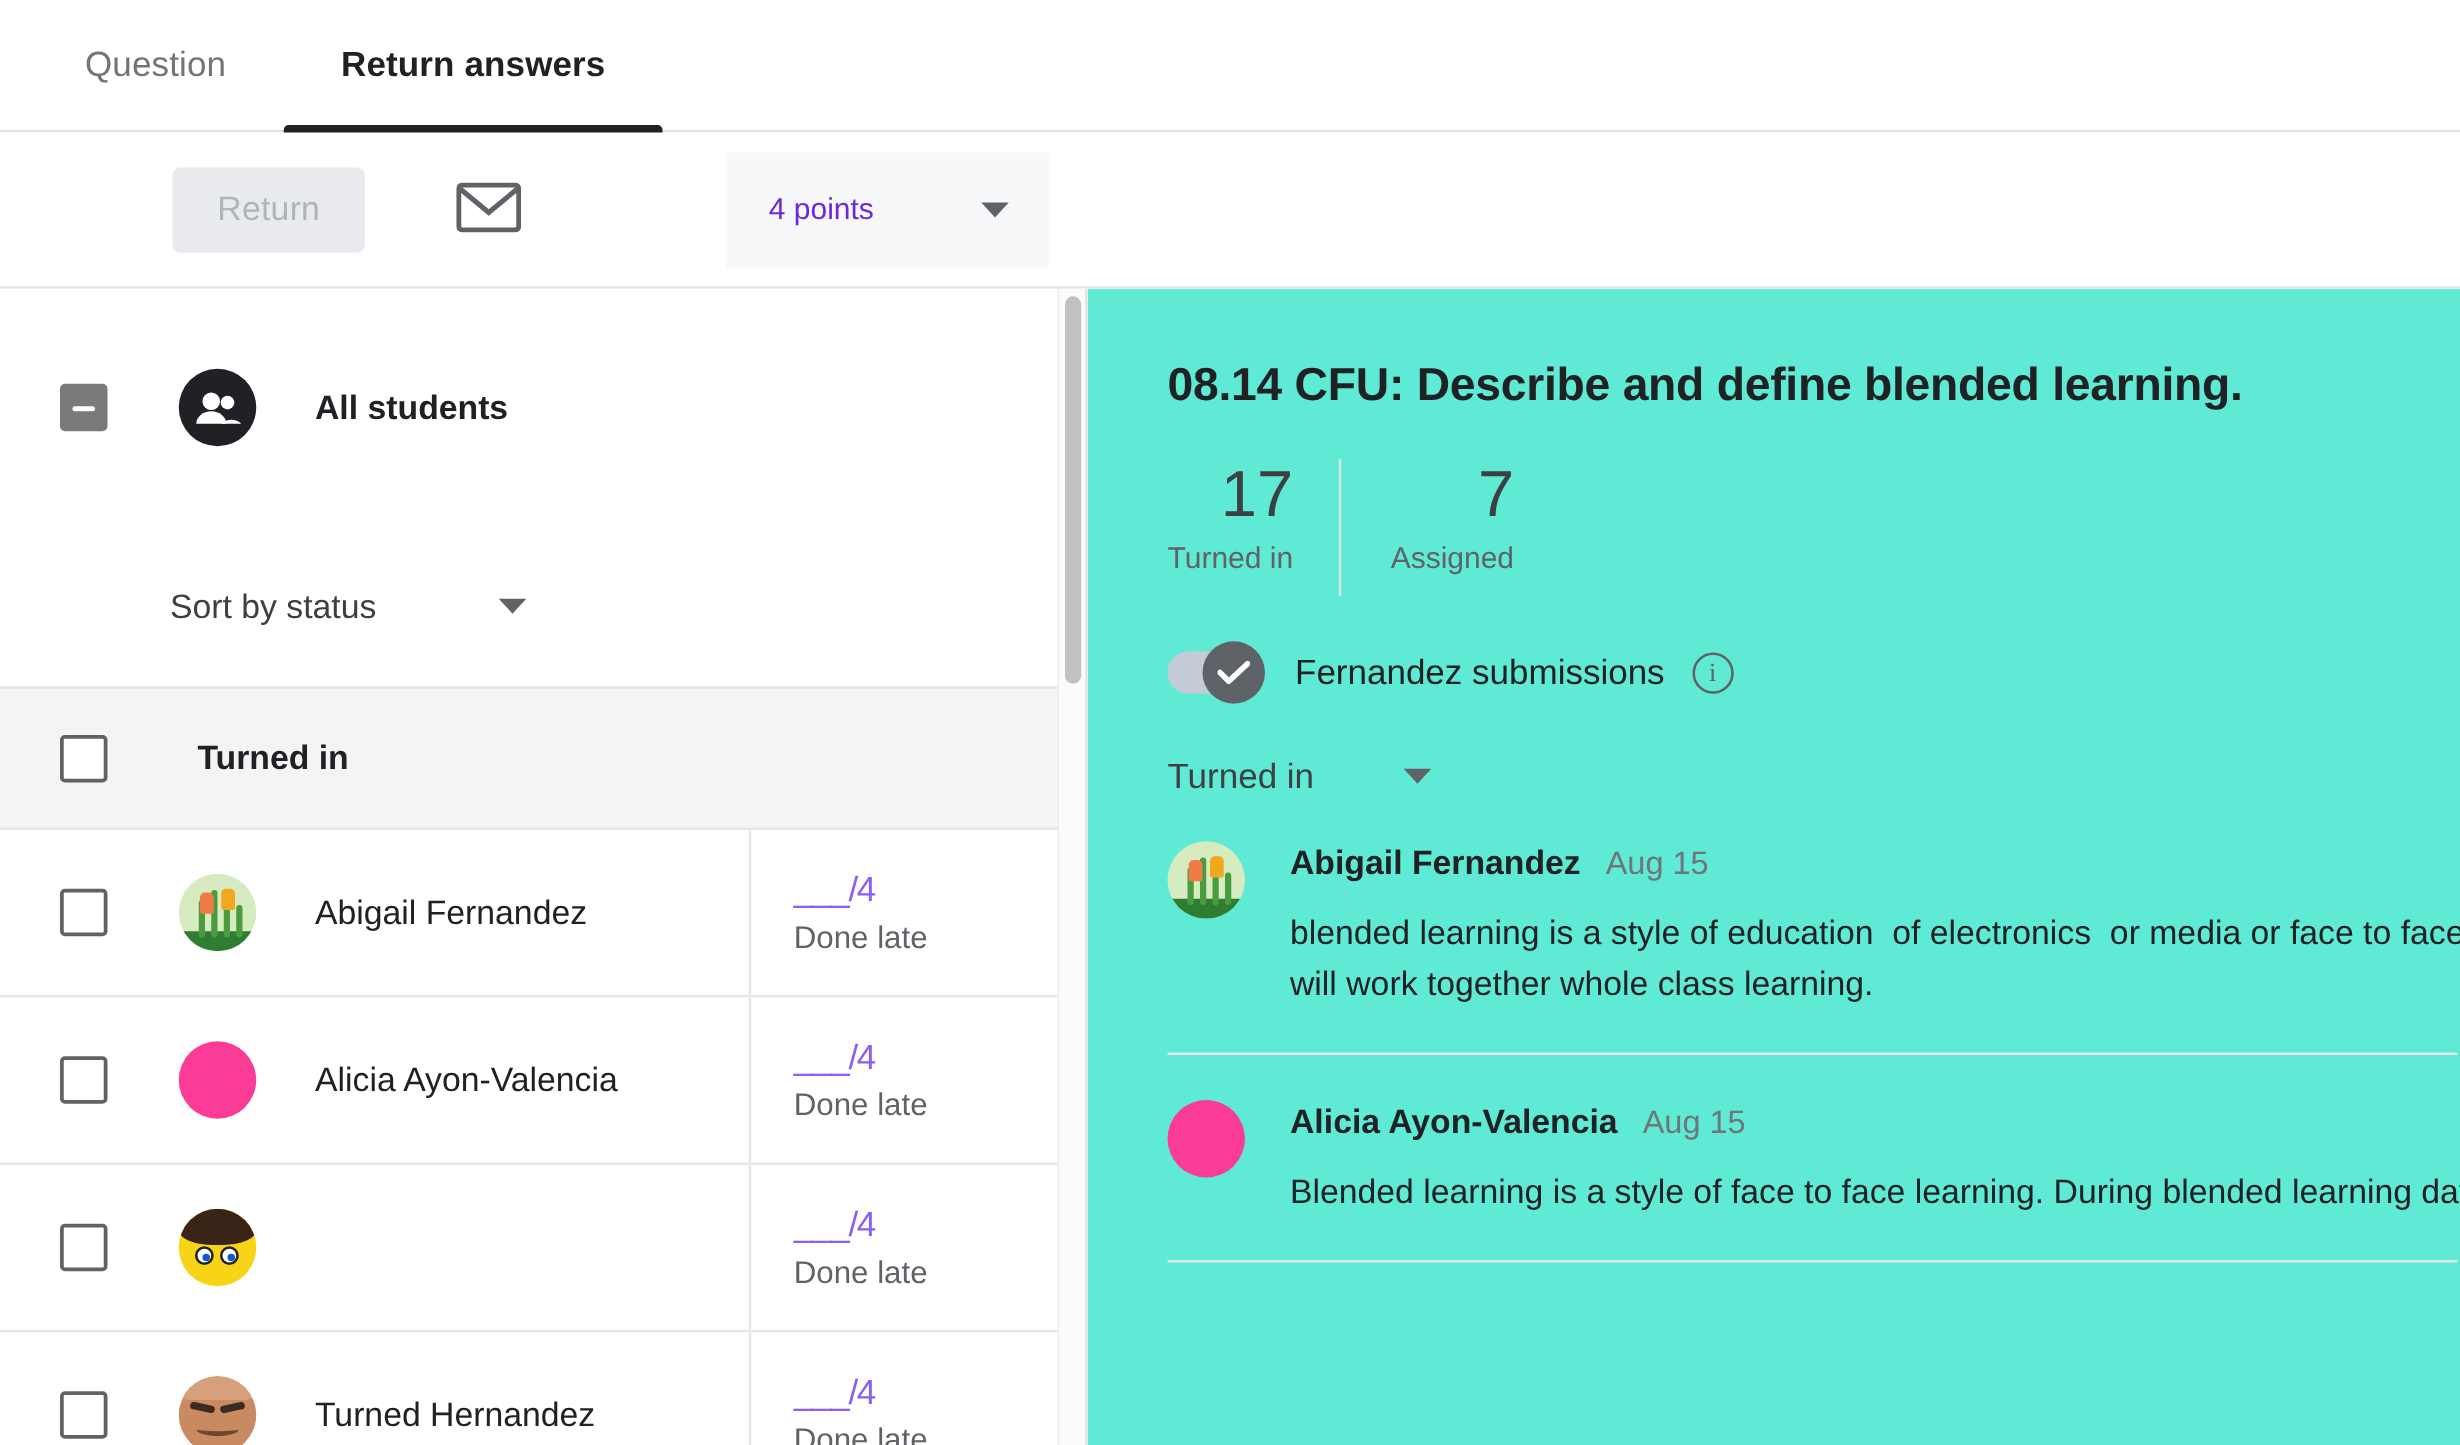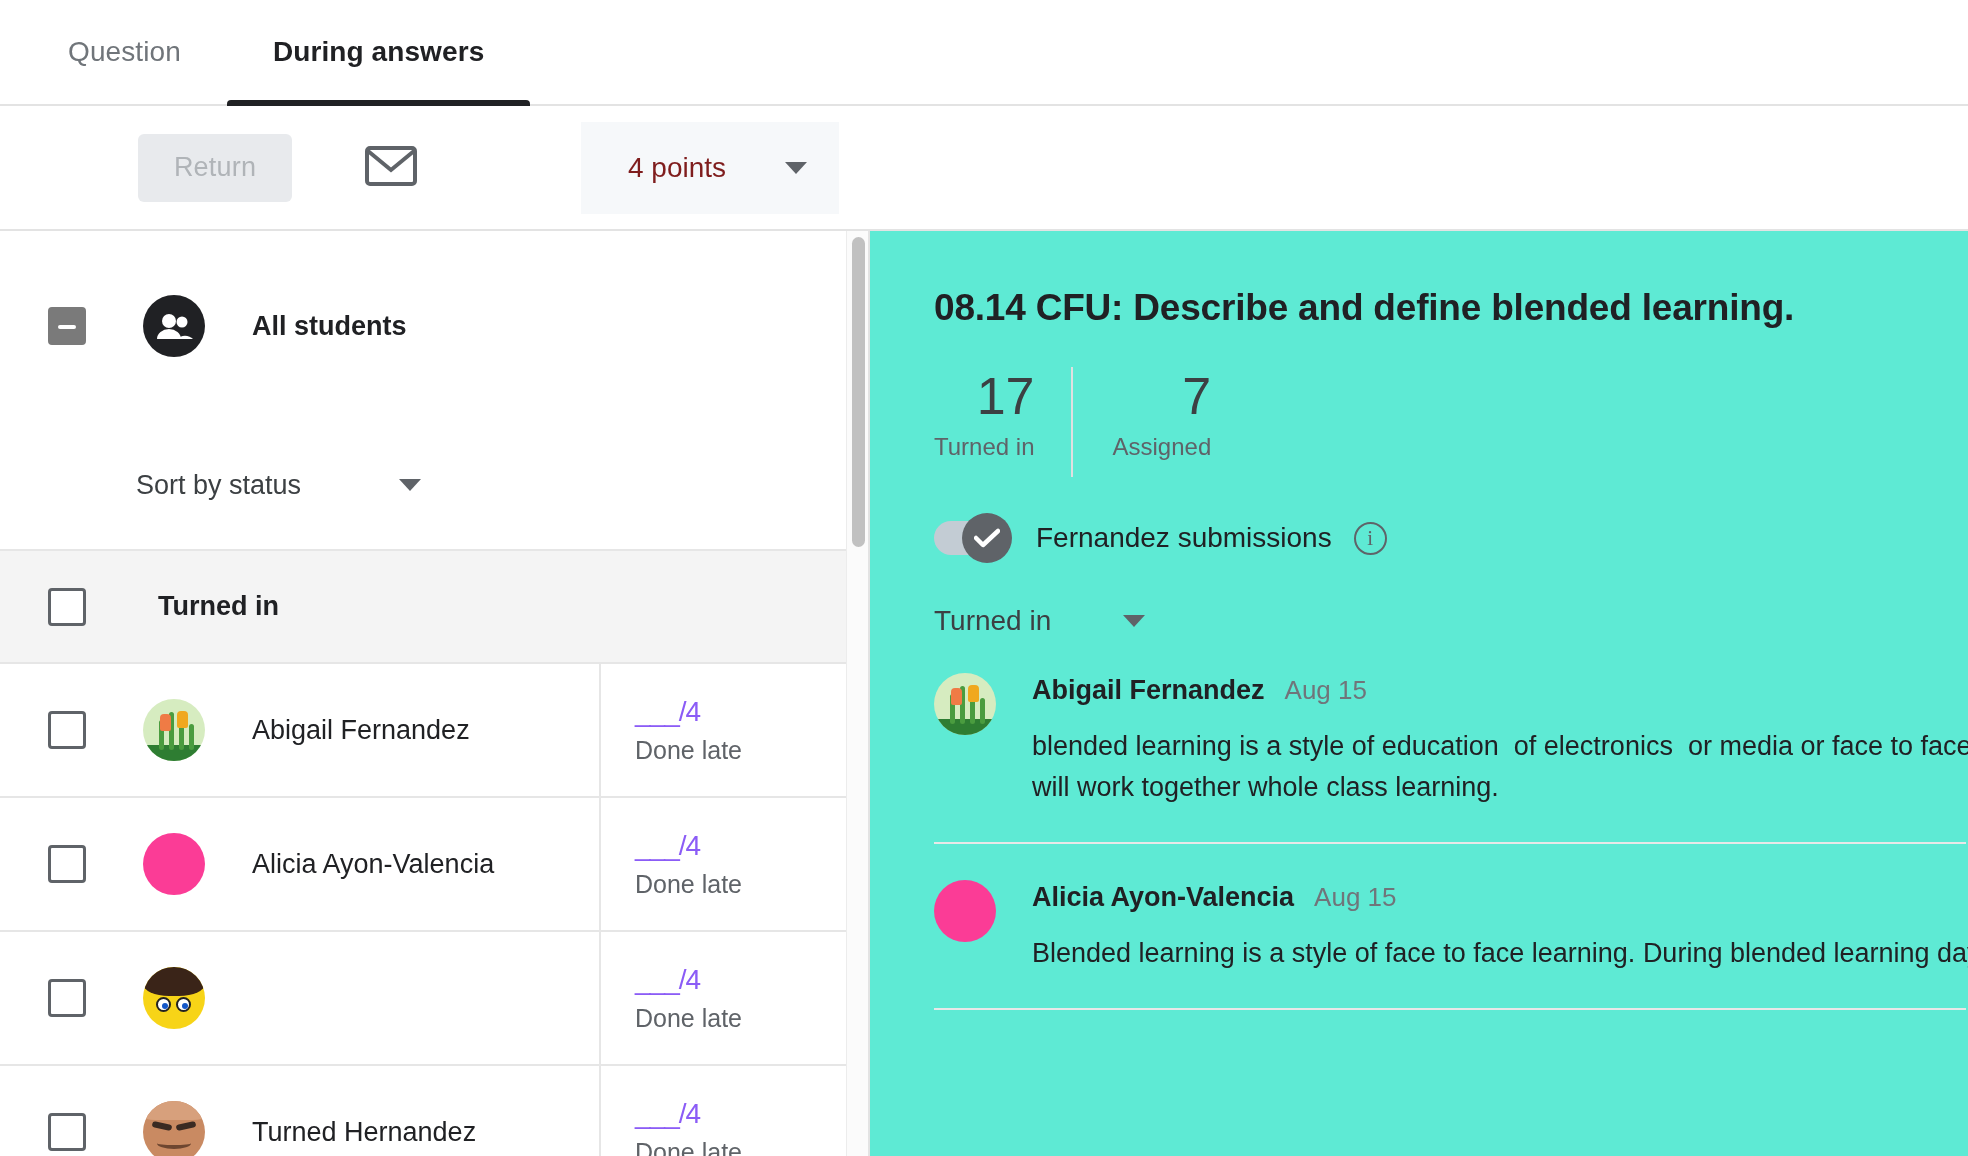--- a/index.html
+++ b/index.html
@@ -78,23 +78,23 @@
     margin-left: 155px;
     width: 258px;
     height: 92px;
     background: #f6f8fa;
     display: flex;
     align-items: center;
     cursor: pointer;
     position: relative;
   }
   .points-chip .lbl {
-    margin-left: 47px;
-    font-size: 28px;
-    color: #7f1d1d;
+    margin-left: 34px;
+    font-size: 24px;
+    color: #6d28d9;
   }
   .caret {
     width: 0; height: 0;
     border-left: 11px solid transparent;
     border-right: 11px solid transparent;
     border-top: 12px solid #5f6368;
   }
   .points-chip .caret { position: absolute; right: 32px; }
 
   
@@ -416,21 +416,21 @@
   }
 </style>
 </head>
 <body>
 
 <div class="tabbar">
   <div class="tab inactive">
     <span>Question</span>
   </div>
   <div class="tab active">
-    <span>During answers</span>
+    <span>Return answers</span>
   </div>
 </div>
 
 <div class="toolbar">
   <button class="return-btn">Return</button>
 
   <button class="mail-btn">
     <span>
       <svg width="52" height="40" viewBox="0 0 52 40">
         <rect x="2" y="2" width="48" height="36" rx="3" fill="none" stroke="#5f6368" stroke-width="4"></rect>

